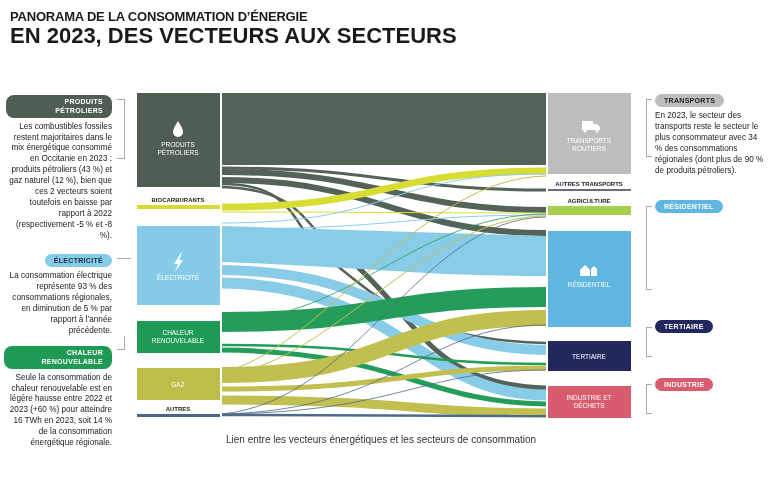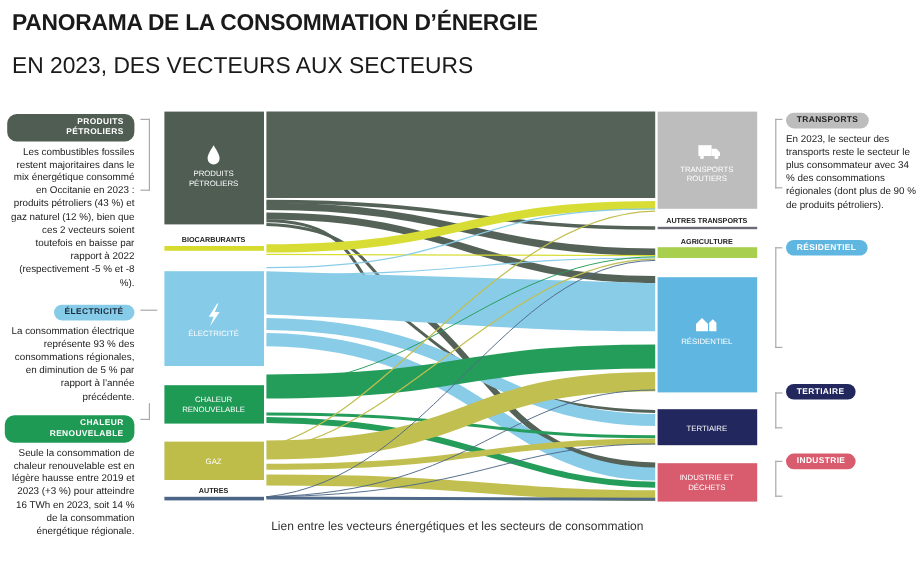--- a/index.html
+++ b/index.html
@@ -1,21 +1,21 @@
 <!DOCTYPE html>
 <html><head>
 <meta charset="utf-8">
 <style>
   * { box-sizing: border-box; margin: 0; padding: 0; }
   html, body { width: 768px; height: 480px; background: #ffffff; overflow: hidden; }
   body { position: relative; font-family: "Liberation Sans", "DejaVu Sans", sans-serif; color: #222; }
 
   .title { position: absolute; left: 10px; top: 10px; line-height: 1.05; }
-  .title .l1 { font-size: 19px; font-weight: bold; letter-spacing: -0.2px; color: #1a1a1a; }
-  .title .l2 { font-size: 19px; font-weight: normal; color: #1a1a1a; margin-top: 16px; }
+  .title .l1 { font-size: 13px; font-weight: bold; letter-spacing: -0.2px; color: #1a1a1a; }
+  .title .l2 { font-size: 22px; font-weight: bold; color: #1a1a1a; }
 
   .note { position: absolute; font-size: 8.2px; line-height: 1.33; color: #222; }
   .note.left { text-align: right; }
   .note.right { text-align: left; }
   .pill { display: inline-block; font-size: 7px; font-weight: bold; letter-spacing: 0.3px;
           padding: 2px 9px; border-radius: 8px; margin-bottom: 4px; }
 
   .bracket { position: absolute; border: 1px solid #aaa; }
   .bracket.left { border-left: none; }
   .bracket.right { border-right: none; }
@@ -38,21 +38,21 @@
 <div class="bracket left" style="left:117px; top:99px; width:8px; height:60px;"></div>
 
 <div class="note left" style="left:6px; top:254px; width:106px;">
   <span class="pill" style="background:#86cbe8;color:#1a2a3a;">ÉLECTRICITÉ</span>
   <div>La consommation électrique représente 93 % des consommations régionales, en diminution de 5 % par rapport à l’année précédente.</div>
 </div>
 <div class="bracket" style="left:117px; top:258px; width:14px; height:0; border-width:1px 0 0 0;"></div>
 
 <div class="note left" style="left:4px; top:346px; width:108px;">
   <span class="pill" style="background:#1e9a55;color:#fff;">CHALEUR RENOUVELABLE</span>
-  <div>Seule la consommation de chaleur renouvelable est en légère hausse entre 2019 et 2023 (+3 %) pour atteindre 16 TWh en 2023, soit 14 % de la consommation énergétique régionale.</div>
+  <div>Seule la consommation de chaleur renouvelable est en légère hausse entre 2022 et 2023 (+60 %) pour atteindre 16 TWh en 2023, soit 14 % de la consommation énergétique régionale.</div>
 </div>
 <div class="bracket left" style="left:117px; top:336px; width:8px; height:14px; border-top:none;"></div>
 
 <div class="bracket right" style="left:646px; top:99px; width:6px; height:58px;"></div>
 <div class="note right" style="left:655px; top:94px; width:110px;">
   <span class="pill" style="background:#bdbdbd;color:#222;">TRANSPORTS</span>
   <div>En 2023, le secteur des transports reste le secteur le plus consommateur avec 34 % des consommations régionales (dont plus de 90 % de produits pétroliers).</div>
 </div>
 
 <div class="bracket right" style="left:646px; top:206px; width:6px; height:84px;"></div>

